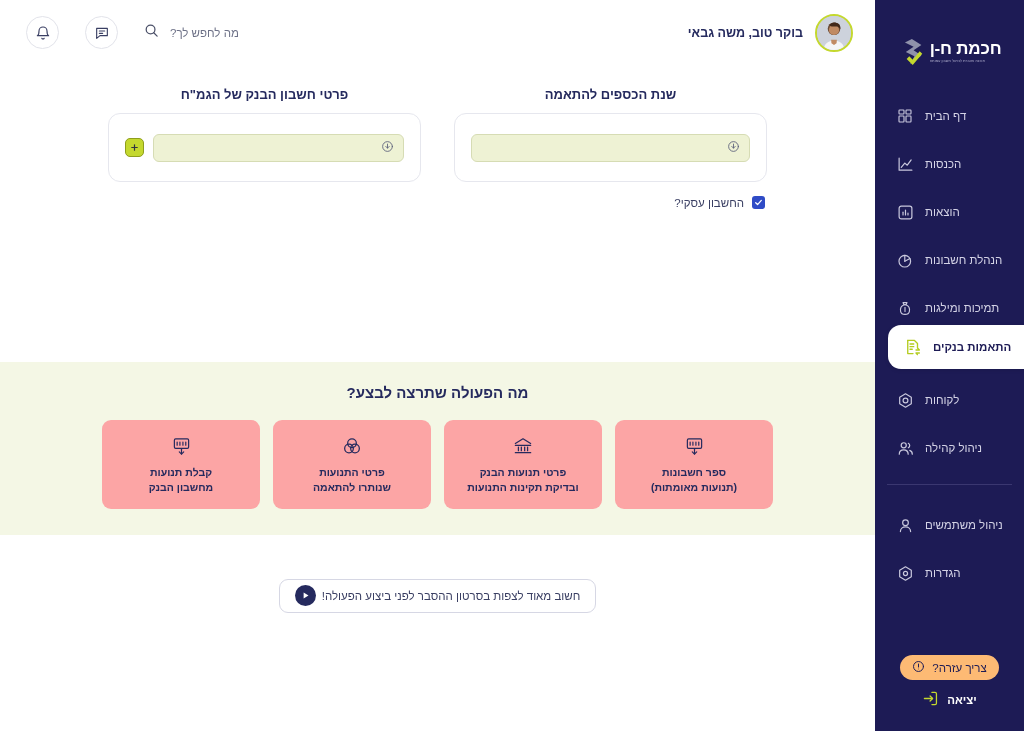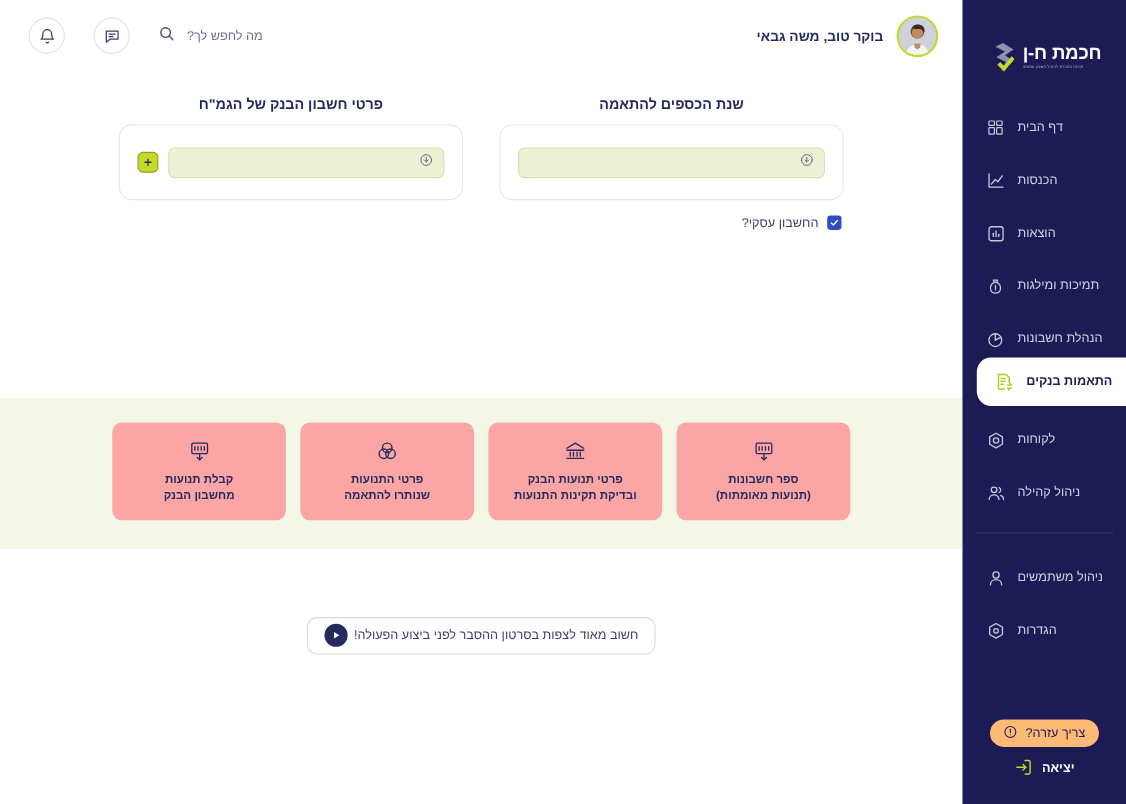--- a/index.html
+++ b/index.html
@@ -469,20 +469,21 @@
         <div class="cbx">
           <svg width="9" height="9" viewBox="0 0 24 24" fill="none" stroke="#ffffff" stroke-width="3.4" stroke-linecap="round" stroke-linejoin="round">
             <polyline points="4.5,12.5 9.5,17.5 19.5,6.5"></polyline>
           </svg>
         </div>
         <span class="cbx-label">החשבון עסקי?</span>
       </div>
     </div>
 
     <div class="action-band">
+      <div class="band-title">מה הפעולה שתרצה לבצע?</div>
       <div class="cards-row">
 
         <div class="action-card">
           <span class="card-ico">
             <svg width="19" height="20" viewBox="0 0 24 24" fill="none" stroke="#252a5e" stroke-width="1.5" stroke-linecap="round" stroke-linejoin="round">
               <rect x="3" y="3" width="18" height="12" rx="1.6"></rect>
               <line x1="6.5" y1="7" x2="6.5" y2="11"></line>
                 <line x1="10" y1="7" x2="10" y2="11"></line>
               <line x1="13.8" y1="7" x2="13.8" y2="11"></line>
                 <line x1="17.4" y1="7" x2="17.4" y2="11"></line>
@@ -599,37 +600,37 @@
           <svg width="17" height="17" viewBox="0 0 24 24" fill="none" stroke="#c9c8dd" stroke-width="1.7" stroke-linecap="round" stroke-linejoin="round">
             <rect x="3" y="3" width="18" height="18" rx="3"></rect>
             <line x1="8.5" y1="15.5" x2="8.5" y2="11.5"></line>
               <line x1="12" y1="15.5" x2="12" y2="8.5"></line>
               <line x1="15.5" y1="15.5" x2="15.5" y2="12.8"></line>
           </svg>
         </span>
       </div>
 
       <div class="nav-item">
+        <span class="nav-label">הנהלת חשבונות</span>
+        <span class="nav-ico">
+          <svg width="17" height="17" viewBox="0 0 24 24" fill="none" stroke="#c9c8dd" stroke-width="1.7" stroke-linecap="round" stroke-linejoin="round">
+            <circle cx="11" cy="13" r="8.2"></circle>
+              <path d="M11 13 L11 4.8"></path>
+              <path d="M11 13 L18.3 9.2"></path>
+          </svg>
+        </span>
+      </div>
+
+      <div class="nav-item">
         <span class="nav-label">תמיכות ומילגות</span>
         <span class="nav-ico">
           <svg width="16" height="17" viewBox="0 0 24 24" fill="none" stroke="#c9c8dd" stroke-width="1.7" stroke-linecap="round" stroke-linejoin="round">
             <path d="M9 3.2h6l-1.6 3.2h-2.8z"></path>
             <path d="M10.6 6.4C6.8 8 4.6 12 5.4 16.2c.6 3 3.2 4.6 6.6 4.6s6-1.6 6.6-4.6c.8-4.2-1.4-8.2-5.2-9.8z"></path>
             <line x1="12" y1="10.5" x2="12" y2="16.5"></line>
-          </svg>
-        </span>
-      </div>
-
-      <div class="nav-item">
-        <span class="nav-label">הנהלת חשבונות</span>
-        <span class="nav-ico">
-          <svg width="17" height="17" viewBox="0 0 24 24" fill="none" stroke="#c9c8dd" stroke-width="1.7" stroke-linecap="round" stroke-linejoin="round">
-            <circle cx="11" cy="13" r="8.2"></circle>
-              <path d="M11 13 L11 4.8"></path>
-              <path d="M11 13 L18.3 9.2"></path>
           </svg>
         </span>
       </div>
 
       <div class="nav-item active" style="top:325px;margin-left:44px;">
         <span class="nav-label">התאמות בנקים</span>
         <span class="nav-ico">
           <svg width="18" height="18" viewBox="0 0 24 24" fill="none" stroke="#b4cc1f" stroke-width="1.8" stroke-linecap="round" stroke-linejoin="round">
             <path d="M5 3.2h9l4 4v6.2"></path>
               <path d="M5 3.2v17.6h7"></path>

